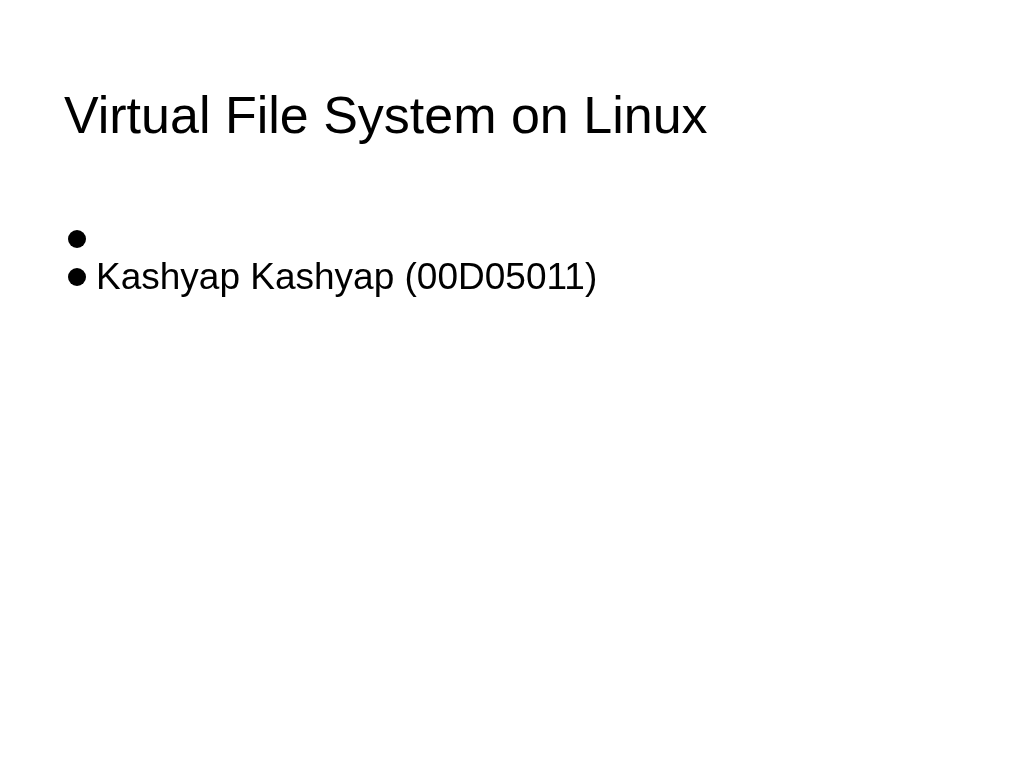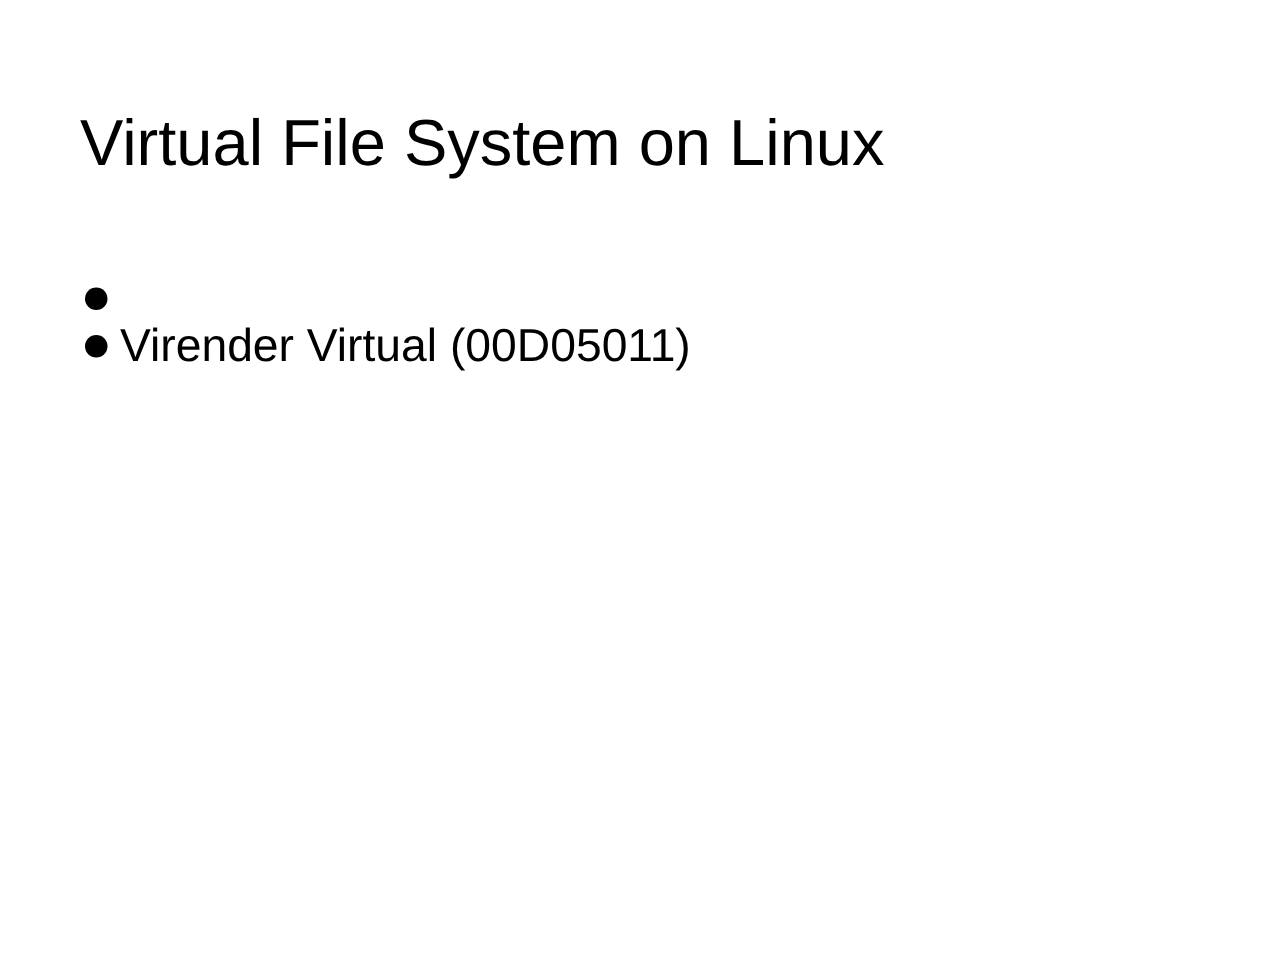--- a/index.html
+++ b/index.html
@@ -46,15 +46,15 @@
 <body>
 
 <h1 class="title">Virtual File System on Linux</h1>
 
 <ul class="bullets">
   <li>
     <span class="bullet-marker"></span>
   </li>
   <li>
     <span class="bullet-marker"></span>
-    <span>Virender Virtual (00D05011)</span>
+    <span>Kashyap Kashyap (00D05011)</span>
   </li>
 </ul>
 
 </body></html>

